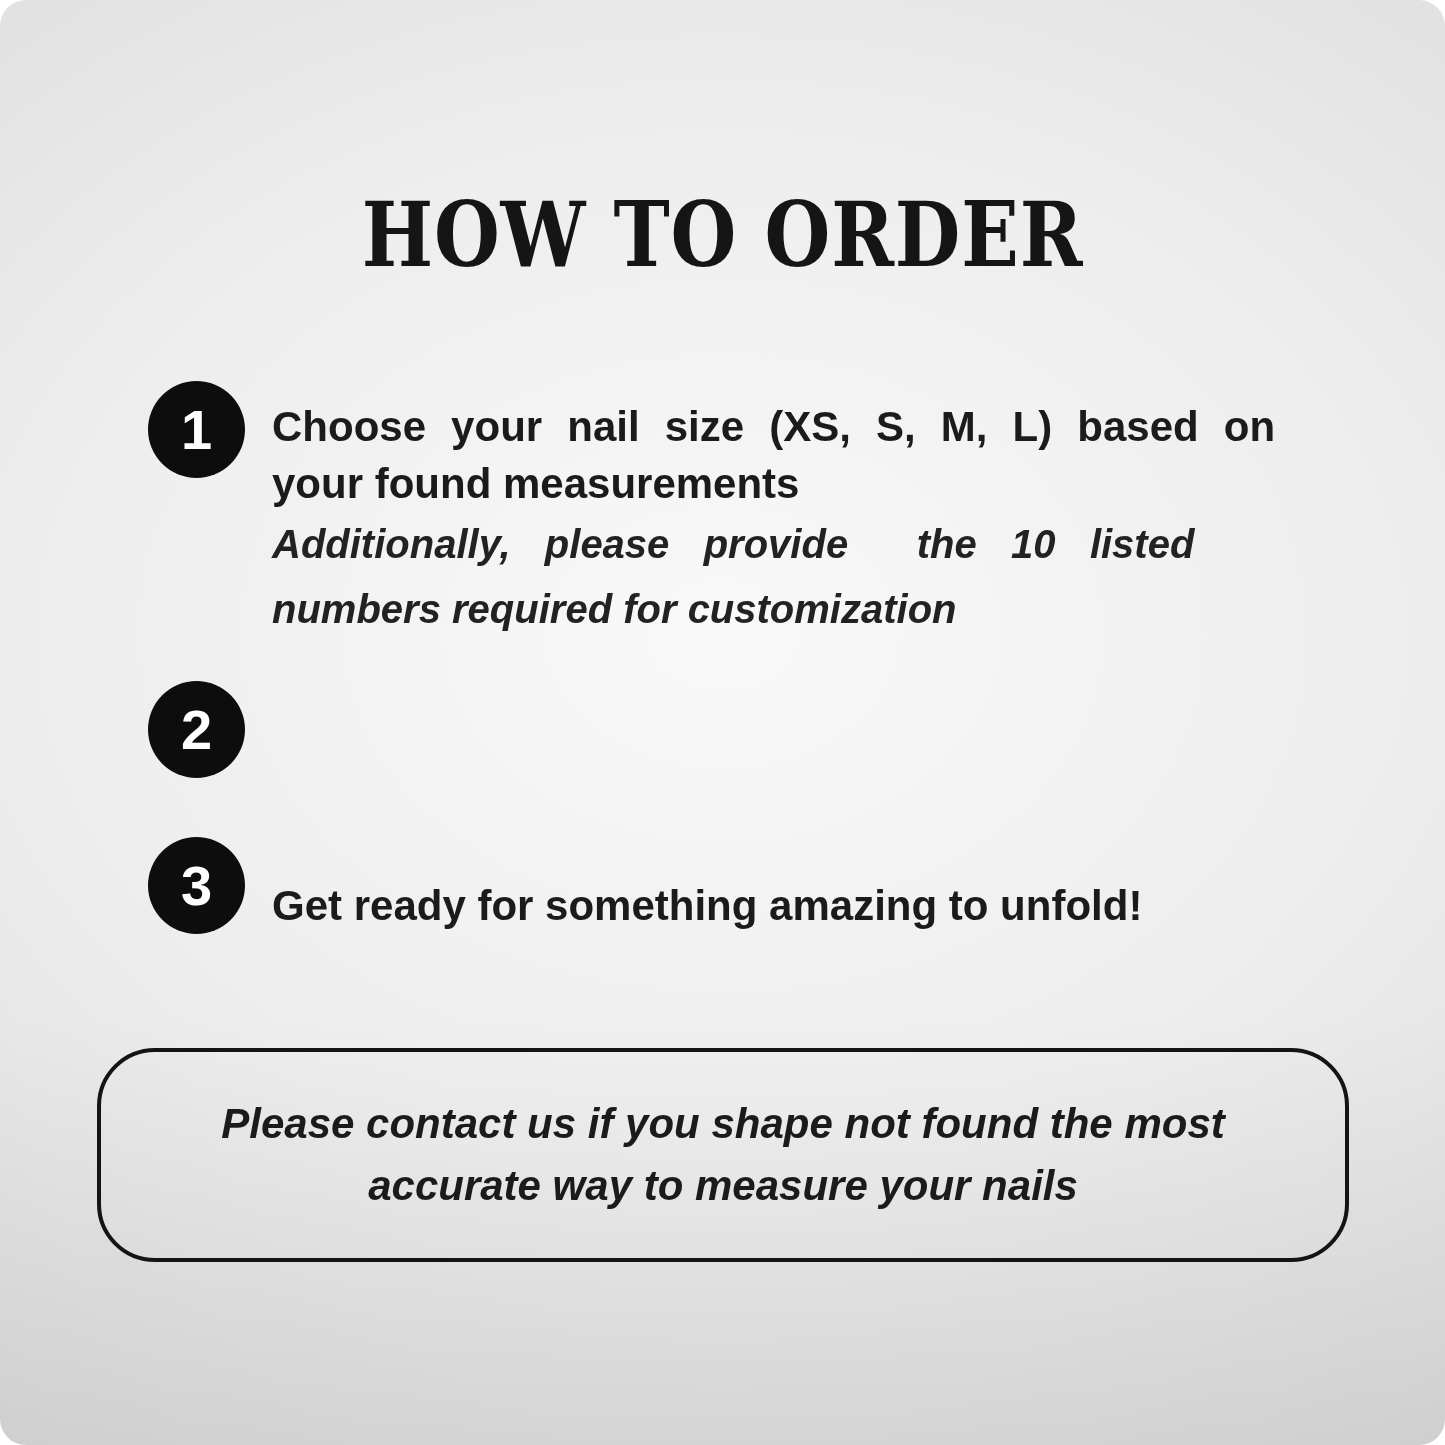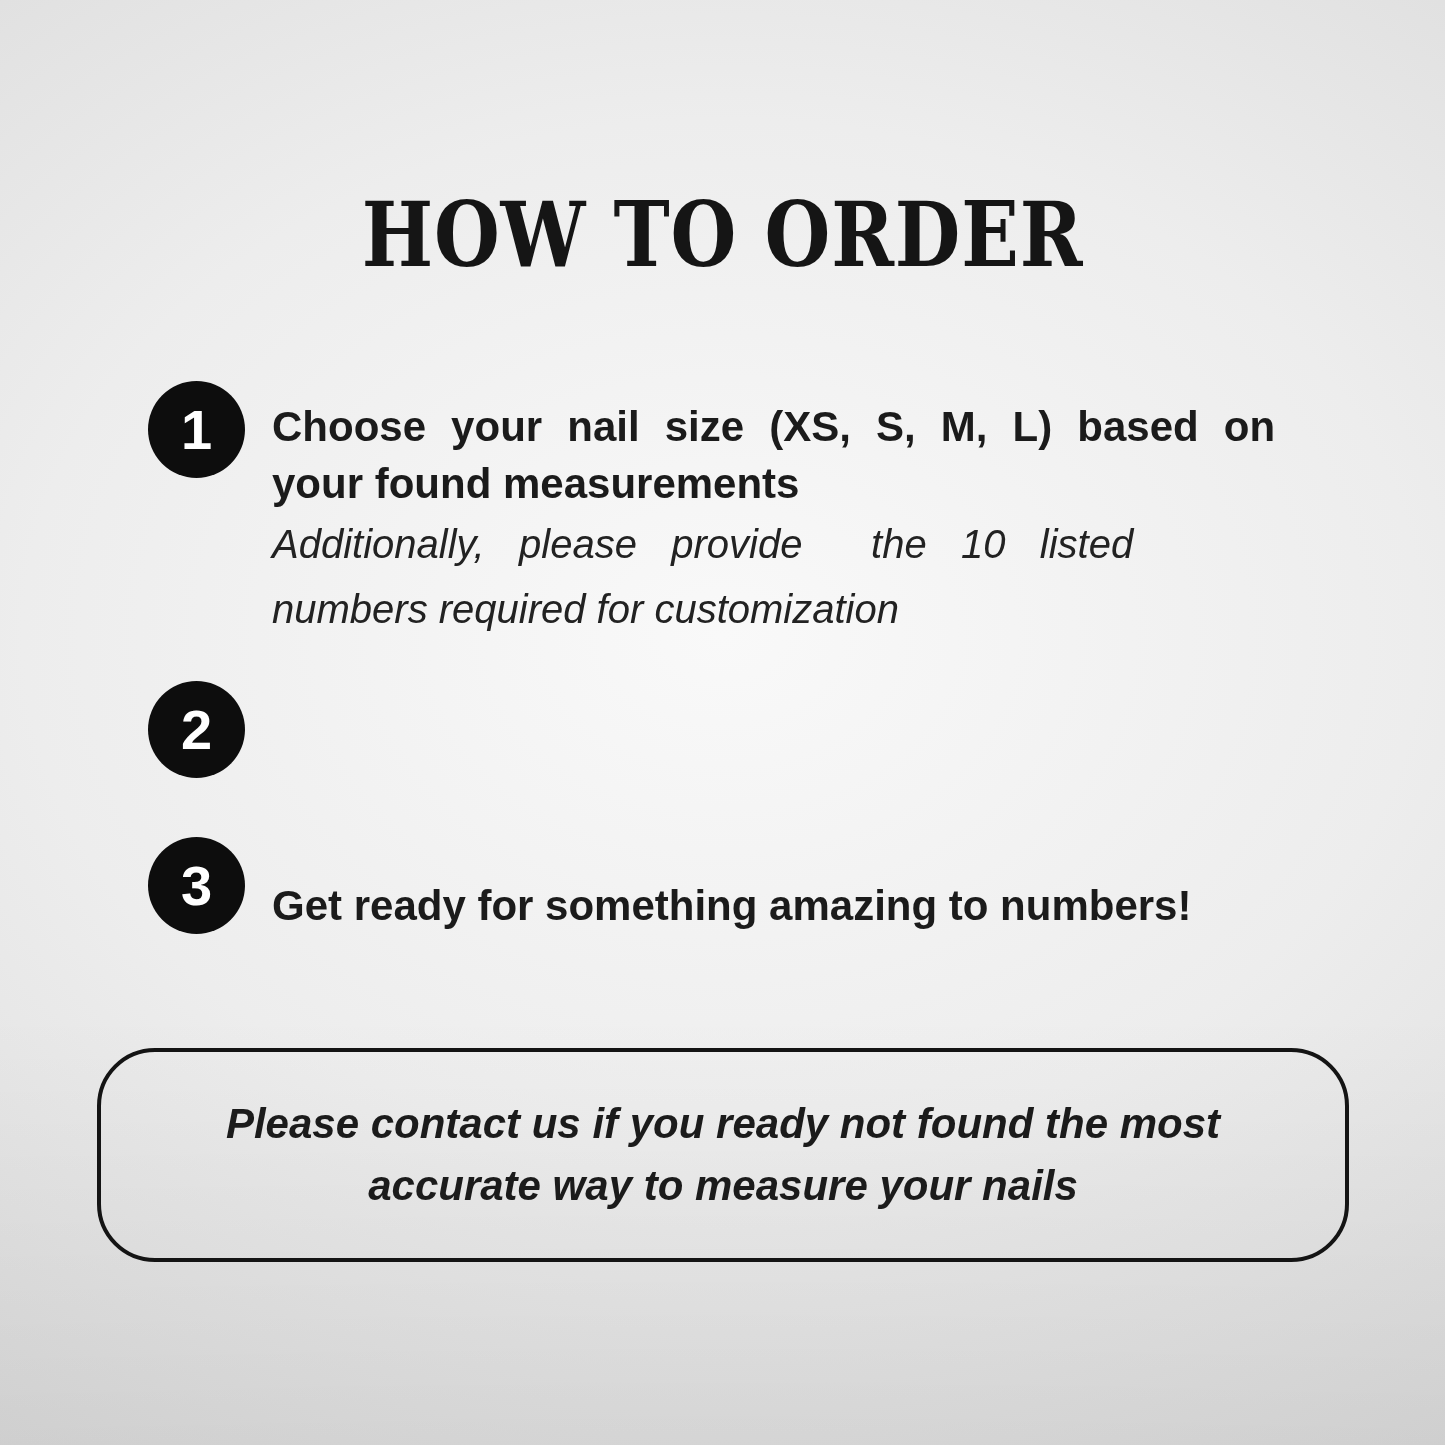--- a/index.html
+++ b/index.html
@@ -6,20 +6,21 @@
   .canvas {
     position: relative;
     width: 1445px;
     height: 1445px;
     overflow: hidden;
     background:
       linear-gradient(to bottom, rgba(0,0,0,0) 70%, rgba(0,0,0,0.06) 100%),
       radial-gradient(ellipse 115% 85% at 50% 44%, #f9f9f9 0%, #ededed 42%, #dcdcdc 78%, #d6d6d6 100%);
     font-family: "Liberation Sans", sans-serif;
     color: #1a1a1a;
+    border-radius: 26px;
   }
 
   
   .page-title {
     position: absolute;
     top: 178px;
     left: 0;
     width: 100%;
     margin: 0;
     text-align: center;
@@ -76,21 +77,21 @@
   .text-2 p, .text-3 p { line-height: 44px; }
   .justify-bold { word-spacing: 0.32em; }
 
   
   .sub-note {
     position: absolute;
     left: 272px;
     top: 512px;
     width: 1035px;
     font-style: italic;
-    font-weight: 400;
+    font-weight: 700;
     font-size: 40px;
     color: #222222;
   }
   .sub-note p {
     margin: 0;
     line-height: 65px;
     white-space: pre-wrap;
   }
   .justify-italic { word-spacing: 0.58em; }
 
@@ -140,21 +141,21 @@
   </div>
 
   <div class="badge badge-2">
     <span>2</span>
   </div>
 
   <div class="badge badge-3">
     <span>3</span>
   </div>
   <div class="step-text text-3">
-    <p>Get ready for something amazing to numbers!</p>
+    <p>Get ready for something amazing to unfold!</p>
   </div>
 
   <div class="contact-box">
-    <p>Please contact us if you ready not found the most</p>
+    <p>Please contact us if you shape not found the most</p>
     <p>accurate way to measure your nails</p>
   </div>
 
 </div>
 
 </body></html>

